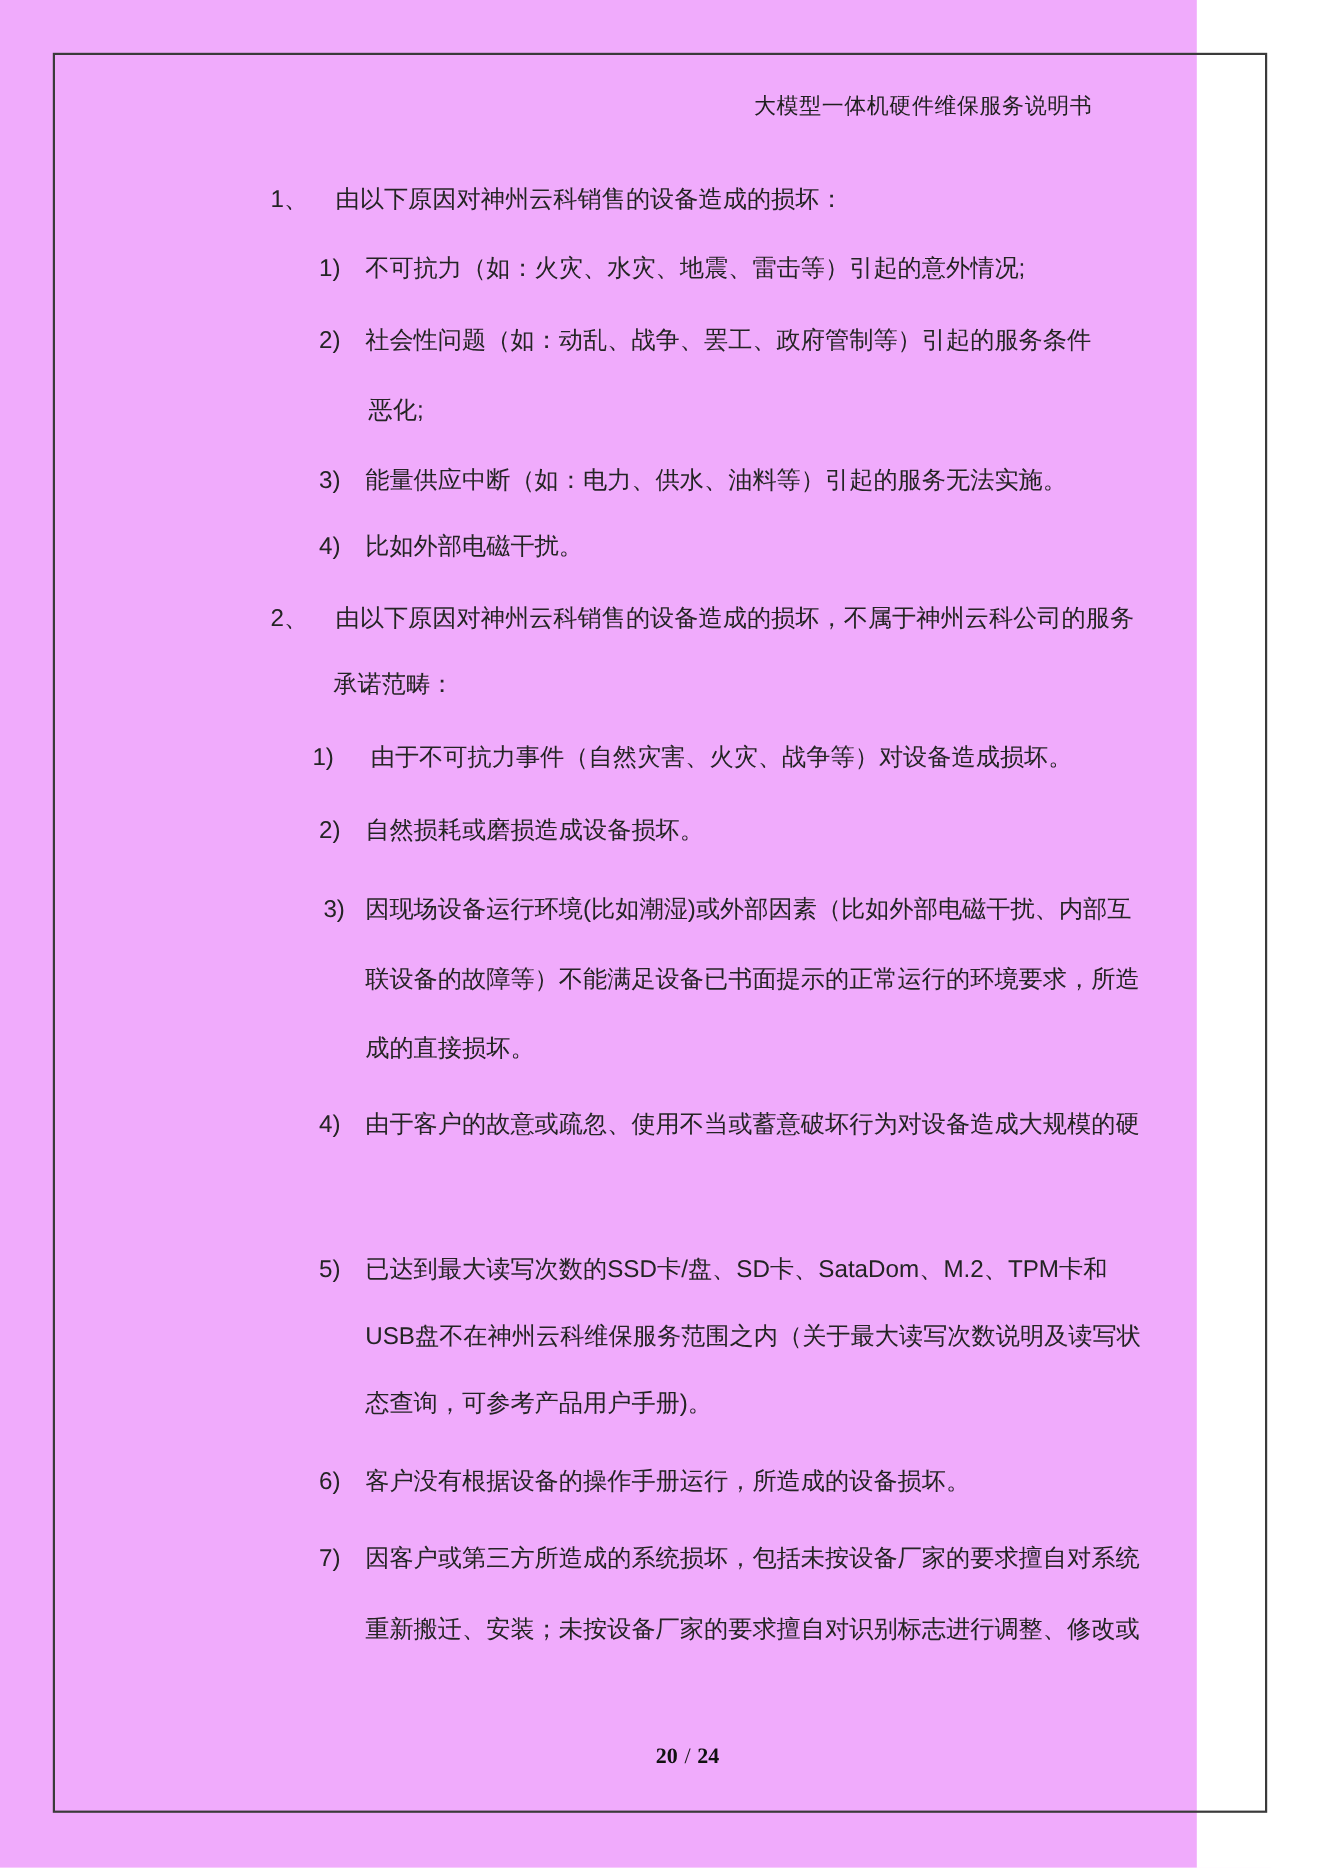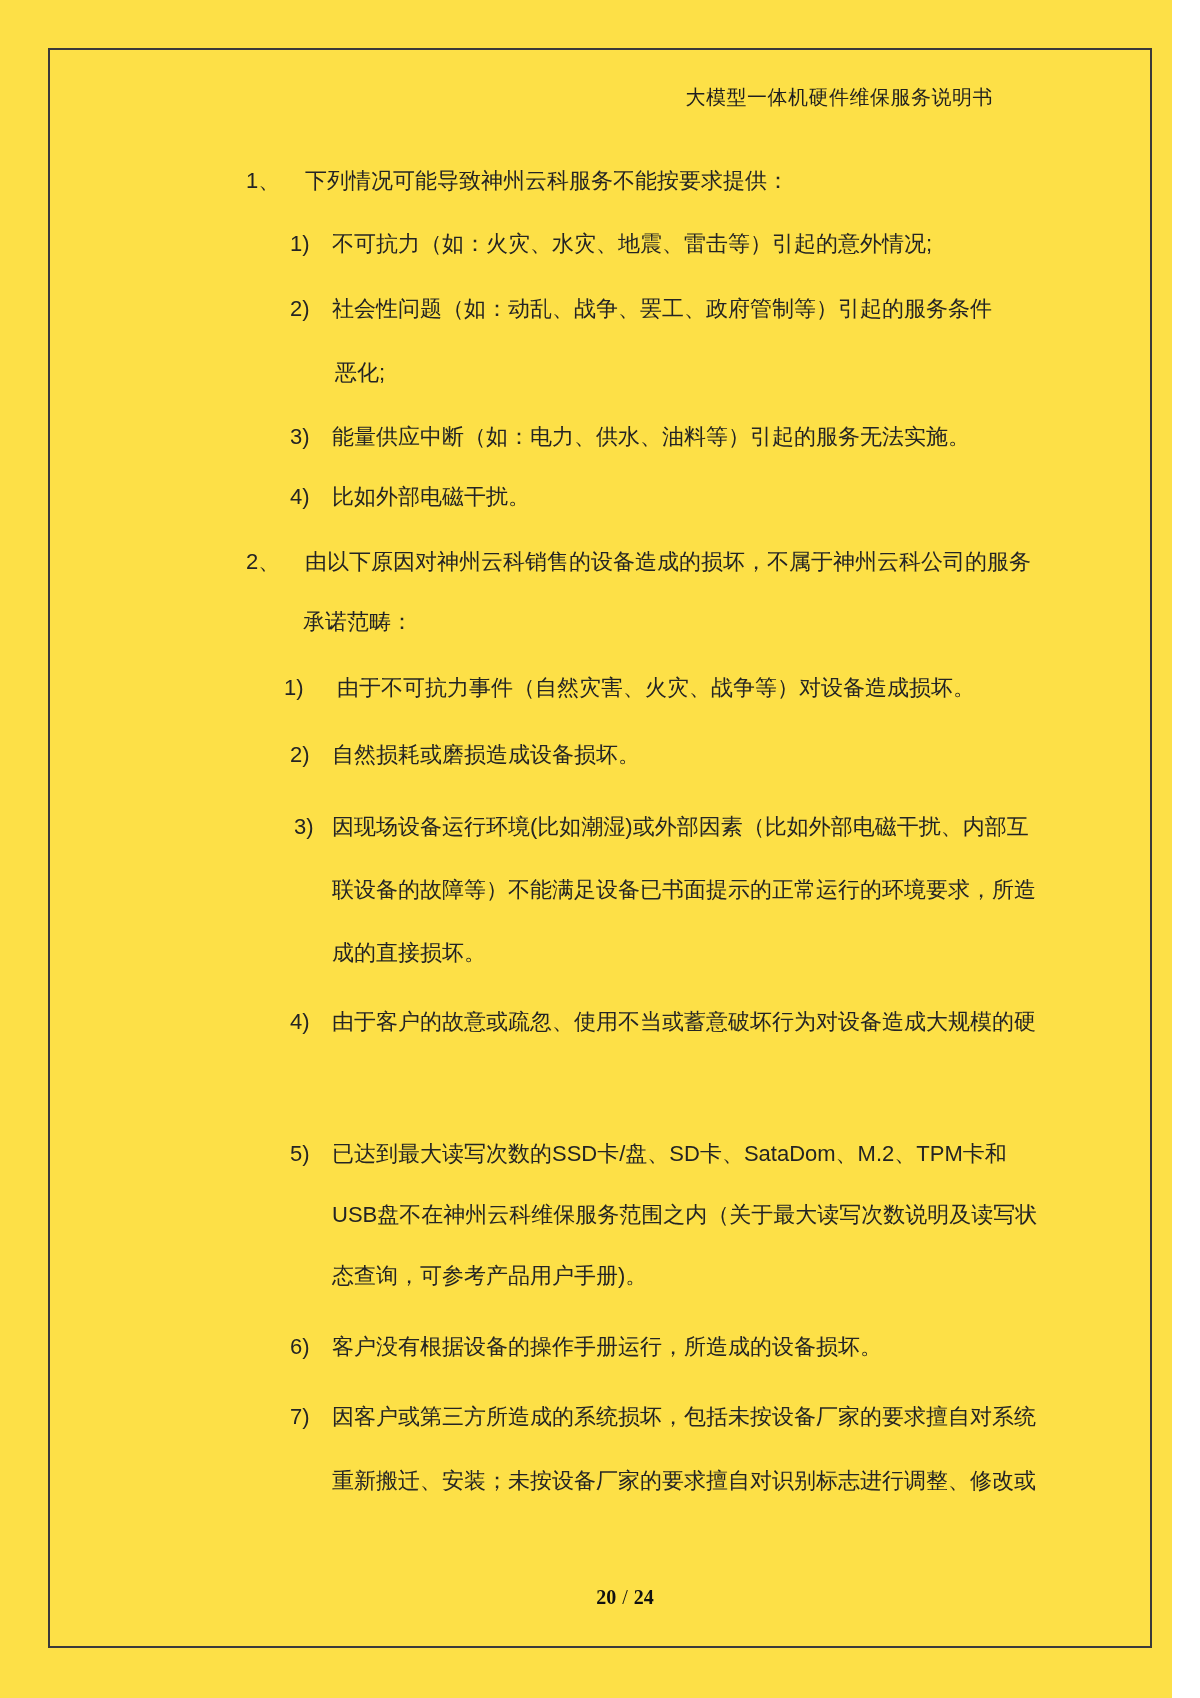--- a/index.html
+++ b/index.html
@@ -5,23 +5,23 @@
   html, body {
     margin: 0;
     padding: 0;
     background: #ffffff;
     width: 1200px;
     height: 1698px;
     overflow: hidden;
   }
   .page {
     position: relative;
-    width: 1172px;
+    width: 1088px;
     height: 1698px;
-    background: #fde047;
+    background: #f0abfc;
     font-family: "Liberation Sans", sans-serif;
     color: #262626;
   }
   .page-border {
     position: absolute;
     left: 48px;
     top: 48px;
     width: 1104px;
     height: 1600px;
     border: 2px solid #3a3a3a;
@@ -75,21 +75,21 @@
 <body>
 
 <div class="page">
 
   <div class="page-border"></div>
 
   <div class="header-title">大模型一体机硬件维保服务说明书</div>
 
   <div class="line" style="top:168px">
     <span class="marker" style="left:246px">1、</span>
-    <span class="text" style="left:305px">下列情况可能导致神州云科服务不能按要求提供：</span>
+    <span class="text" style="left:305px">由以下原因对神州云科销售的设备造成的损坏：</span>
   </div>
 
   <div class="line" style="top:231px">
     <span class="marker" style="left:290px">1)</span>
     <span class="text" style="left:332px">不可抗力（如：火灾、水灾、地震、雷击等）引起的意外情况;</span>
   </div>
 
   <div class="line" style="top:296px">
     <span class="marker" style="left:290px">2)</span>
     <span class="text" style="left:332px">社会性问题（如：动乱、战争、罢工、政府管制等）引起的服务条件</span>

